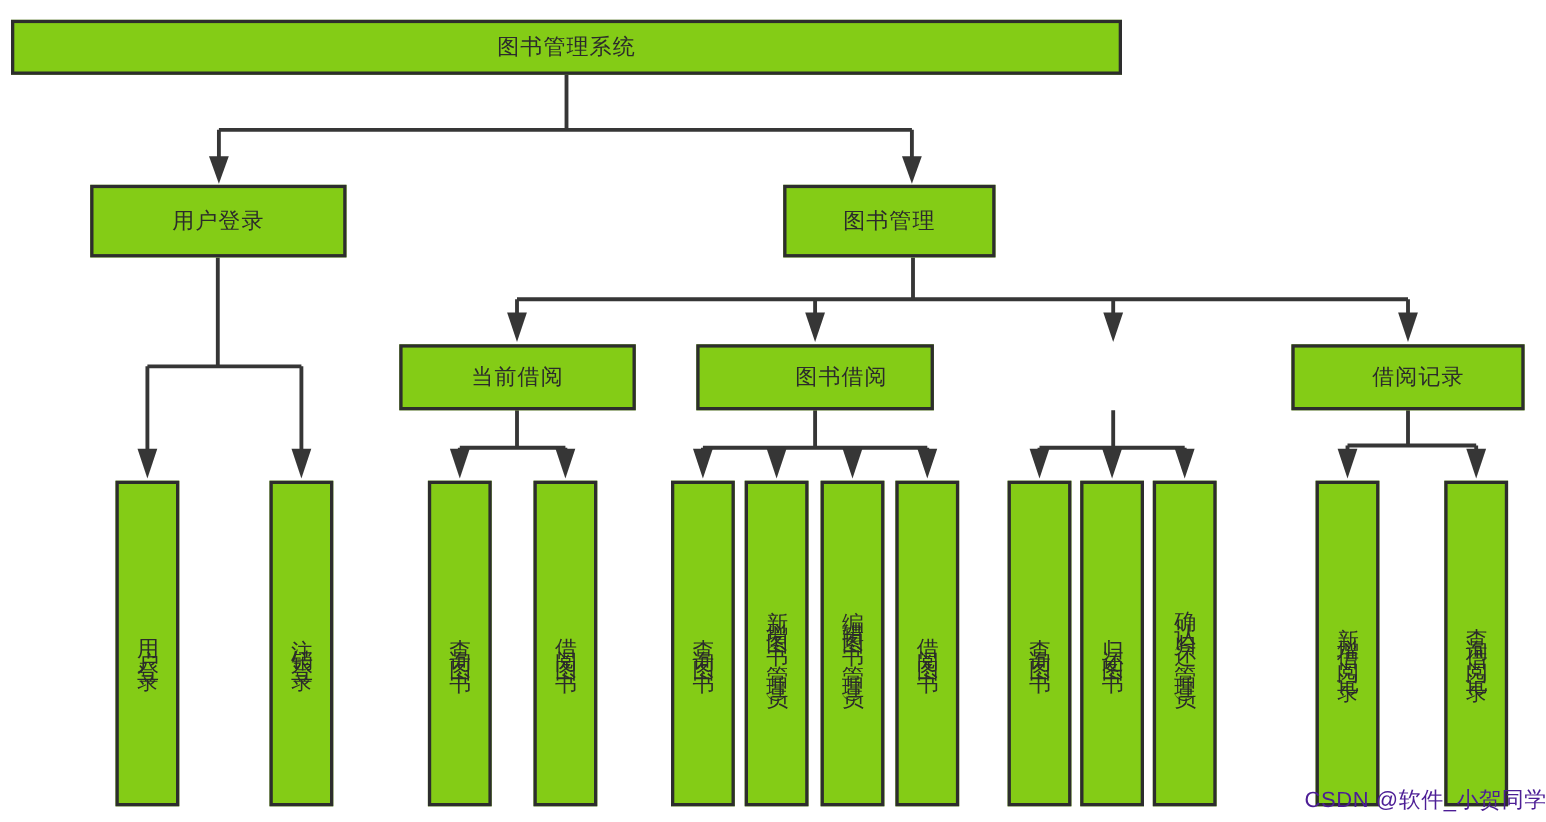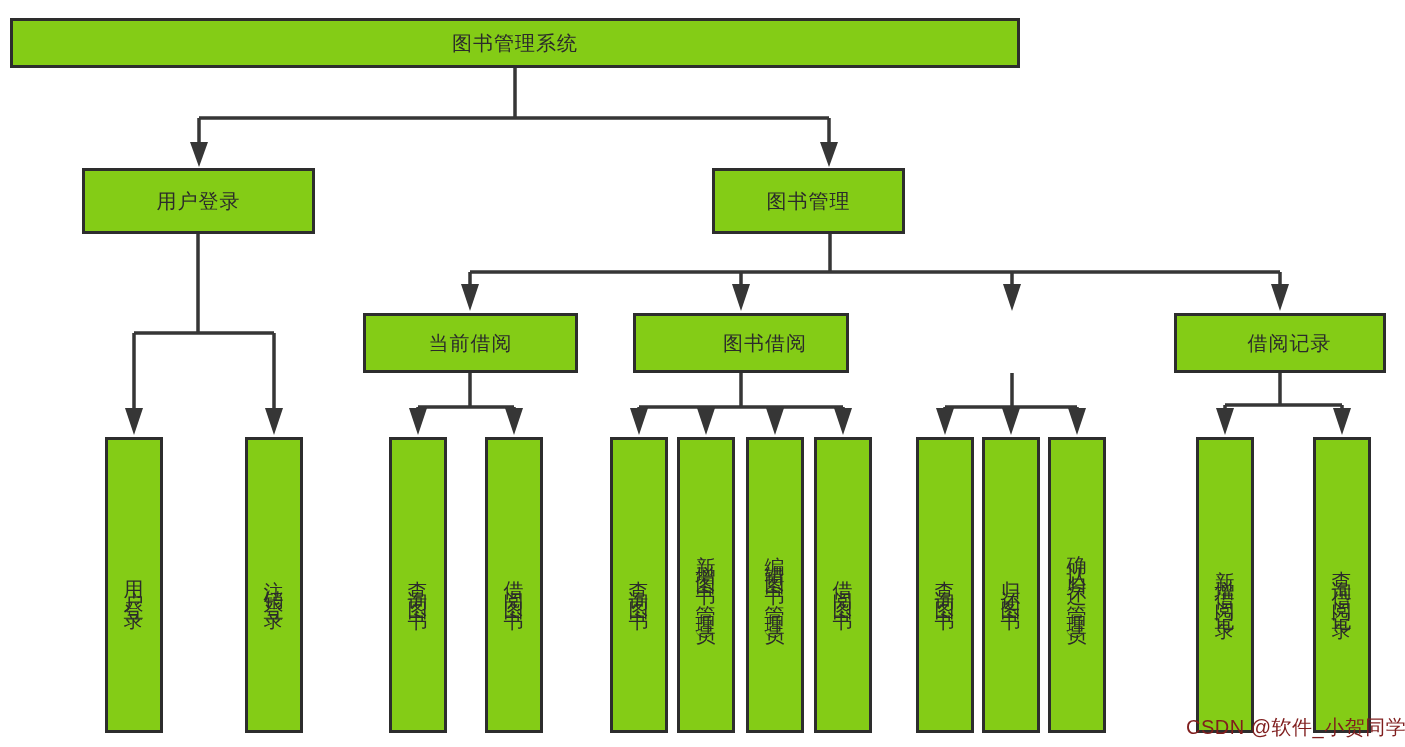--- a/index.html
+++ b/index.html
@@ -17,21 +17,21 @@
   .n-new-book{left:363px;top:313px;width:215px;height:60px;}
   .n-book-borrow{left:633px;top:313px;width:216px;height:60px;padding-left:48px;}
   .n-current-borrow{left:905px;top:313px;width:214px;height:60px;}
   .n-borrow-records{left:1174px;top:313px;width:212px;height:60px;padding-left:19px;}
   .leaf{top:437px;width:58px;height:296px;}
   .l1{left:105px;}  .l2{left:245px;}
   .l3{left:389px;}  .l4{left:485px;}
   .l5{left:610px;}  .l6{left:677px;}  .l7{left:746px;}  .l8{left:814px;}
   .l9{left:916px;}  .l10{left:982px;} .l11{left:1048px;}
   .l12{left:1196px;} .l13{left:1313px;}
-  .watermark{position:absolute;left:1186px;top:714px;font-size:20px;color:#7f1d1d;letter-spacing:0.5px;white-space:nowrap;z-index:5;text-align:center;}
+  .watermark{position:absolute;left:1186px;top:714px;font-size:20px;color:#4c1d95;letter-spacing:0.5px;white-space:nowrap;z-index:5;text-align:center;}
 </style>
 </head>
 <body>
 
 <div class="canvas">
 
   <svg class="connectors" viewBox="0 0 1405 747" xmlns="http://www.w3.org/2000/svg">
     <g>
       <path d="M515 68 V118 M199 118 H829 M199 118 V144 M829 118 V144"></path>
       <polygon points="190,142 208,142 199,167"></polygon>

